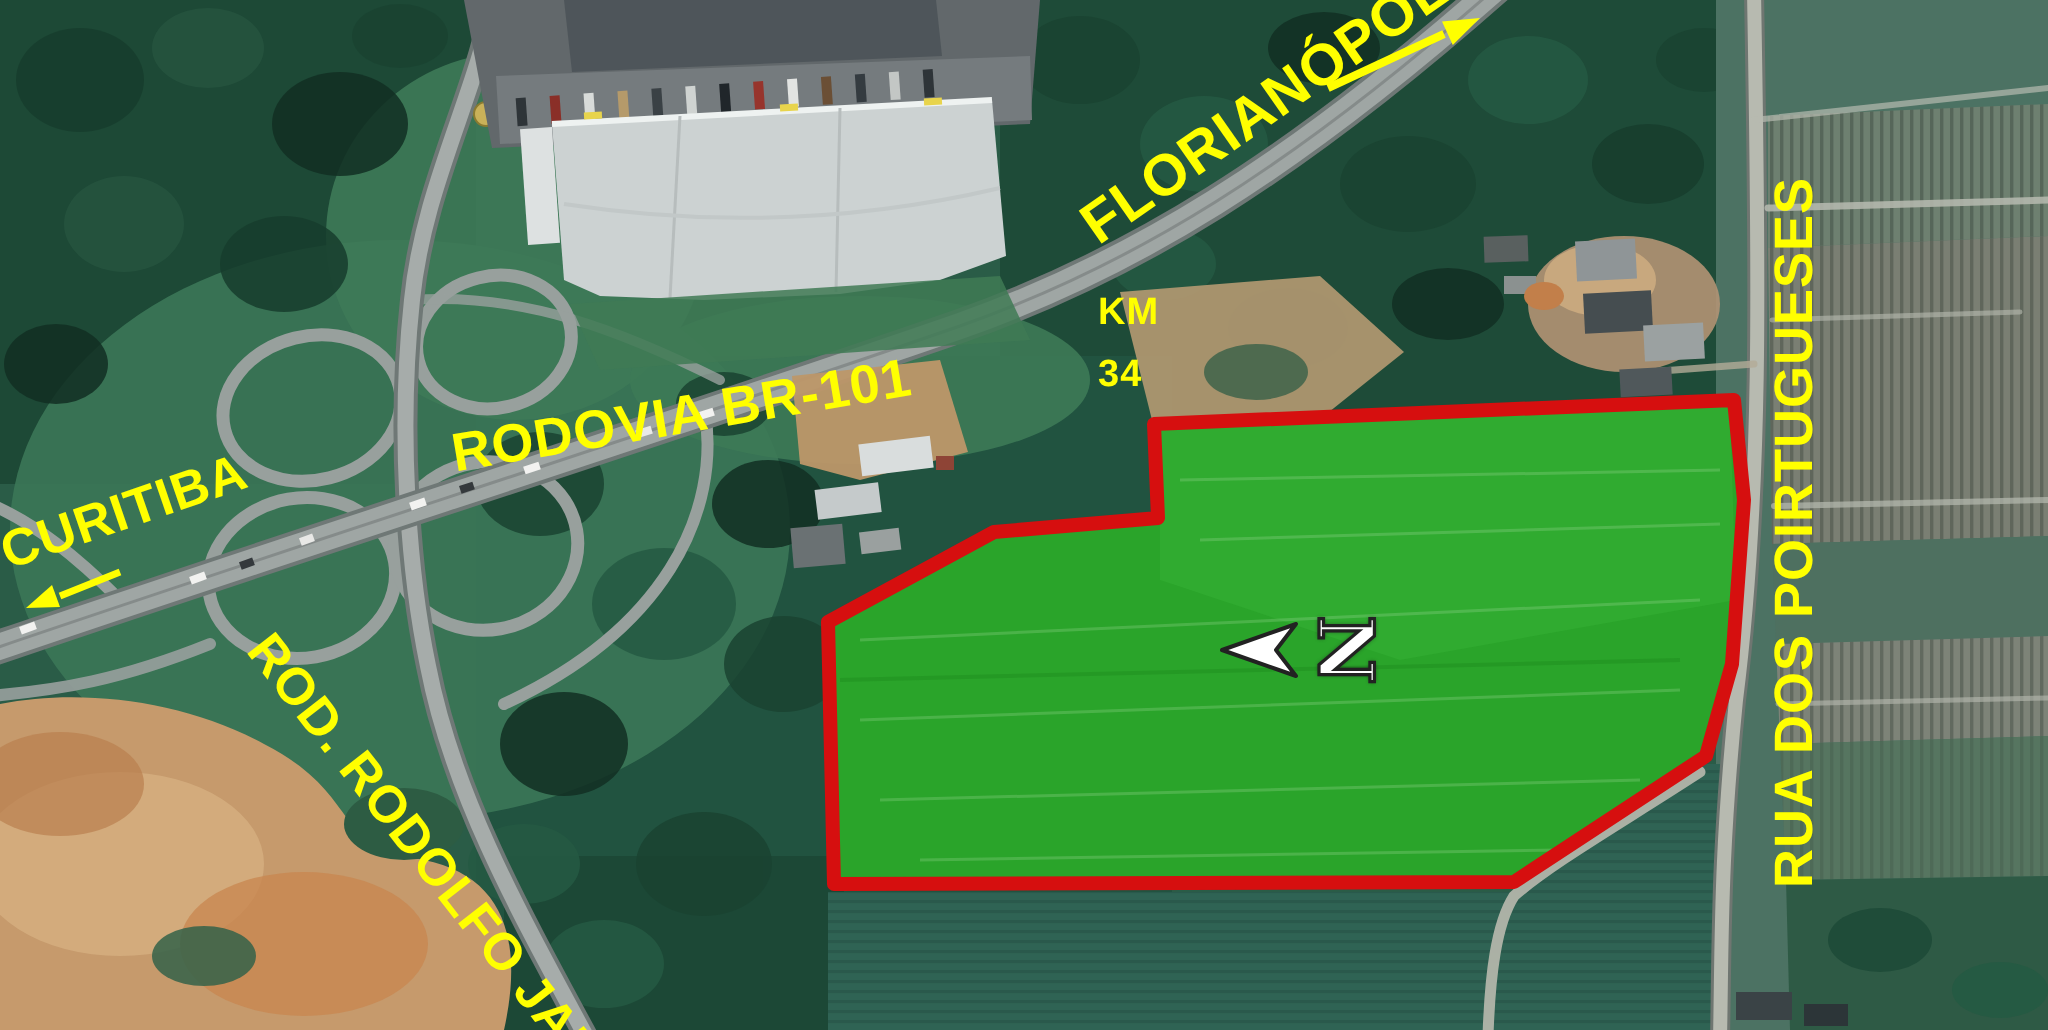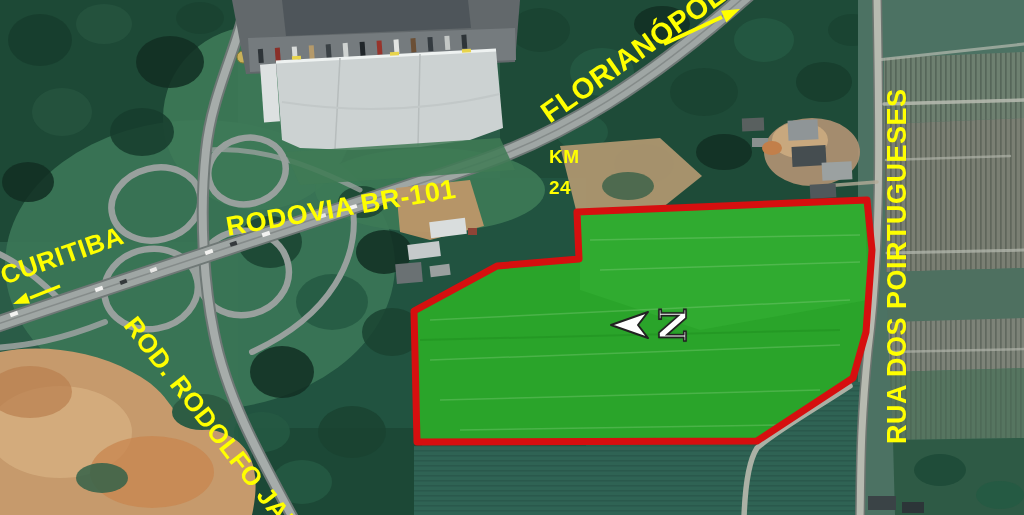--- a/index.html
+++ b/index.html
@@ -253,21 +253,21 @@
       <line x1="60" y1="286" x2="30" y2="298" class="yellow-stroke" stroke-width="3.5"></line>
       <polygon class="yellow-fill" points="13,304 26,292.5 30,303.5"></polygon>
     </g>
   </svg>
 
   <div class="maplabel lbl-flor">FLORIANÓPOLIS</div>
   <div class="maplabel lbl-cur">CURITIBA</div>
   <div class="maplabel lbl-rodbr">RODOVIA BR-101</div>
   <div class="maplabel lbl-km">
     <div>KM</div>
-    <div>24</div>
+    <div>34</div>
   </div>
   <div class="maplabel lbl-rodolfo">ROD. RODOLFO JAHN</div>
   <div class="maplabel lbl-rua">RUA DOS POIRTUGUESES</div>
 
   <div class="north">
     <svg width="40" height="28" viewBox="0 0 40 28">
       <polygon points="1,14 38,1 28,14 38,27" fill="#ffffff" stroke="#222222" stroke-width="2" stroke-linejoin="round"></polygon>
     </svg>
     <span class="north-letter">N</span>
   </div>

